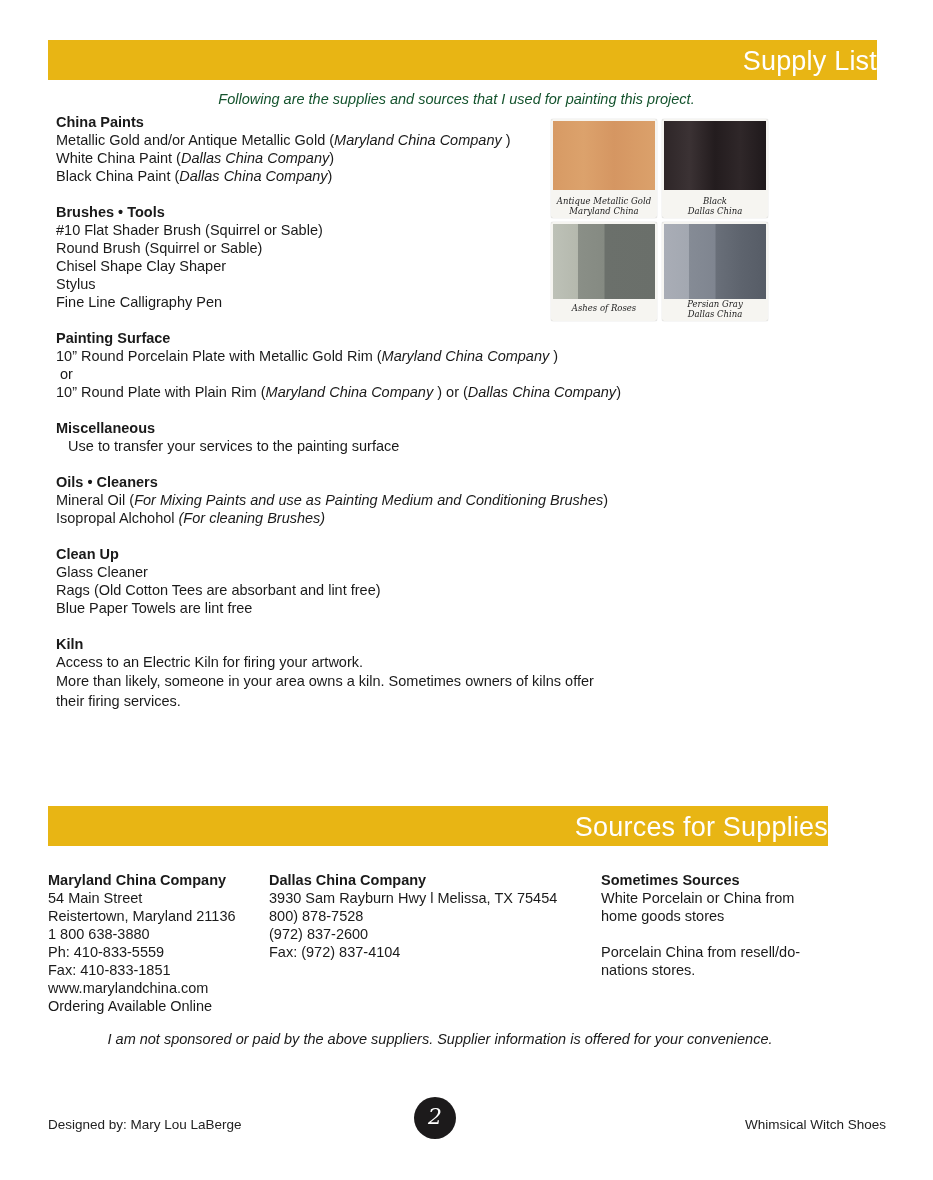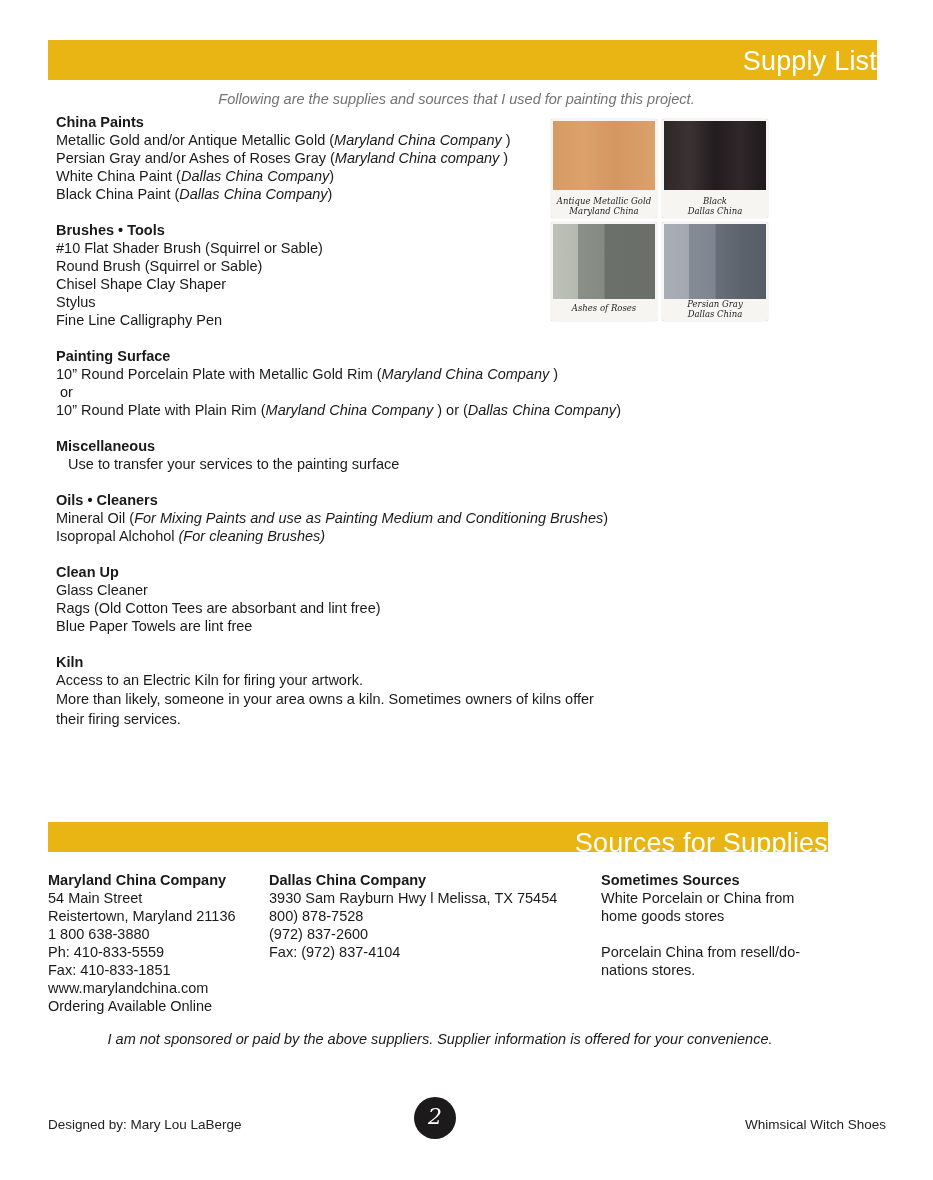--- a/index.html
+++ b/index.html
@@ -6,25 +6,25 @@
   body {
     width: 933px; height: 1180px; position: relative; overflow: hidden;
     font-family: "Liberation Sans", sans-serif; color: #1a1a1a;
   }
   .banner {
     position: absolute; left: 48px; background: #e8b514;
     color: #ffffff; text-align: right; font-size: 27px; font-weight: normal;
     letter-spacing: 0.2px;
   }
   #banner-supply { top: 40px; width: 829px; height: 40px; line-height: 42px; }
-  #banner-sources { top: 806px; width: 780px; height: 30px; line-height: 42px; margin-top: 16px; }
+  #banner-sources { top: 806px; width: 780px; height: 40px; line-height: 42px; }
 
   .intro {
     position: absolute; top: 91px; left: 0; width: 913px; text-align: center;
-    font-style: italic; font-size: 14.5px; color: #737373;
+    font-style: italic; font-size: 14.5px; color: #14532d;
   }
 
   .supply-col {
     position: absolute; top: 113px; left: 56px; width: 640px;
     font-size: 14.5px; line-height: 18px;
   }
   .section { margin-bottom: 18px; }
   .section-title { font-weight: bold; }
   .line { white-space: pre; }
   .line i { font-style: italic; }
@@ -94,21 +94,20 @@
 <div id="banner-supply" class="banner">
   <span>Supply List</span>
 </div>
 
 <div class="intro">Following are the supplies and sources that I used for painting this project.</div>
 
 <div class="supply-col" id="supply-col">
     <div class="section">
       <div class="section-title">China Paints</div>
       <div class="line"><span>Metallic Gold and/or Antique Metallic Gold (</span><i>Maryland China Company</i><span> )</span></div>
-      <div class="line"><span>Persian Gray and/or Ashes of Roses Gray (</span><i>Maryland China company</i><span> )</span></div>
       <div class="line"><span>White China Paint (</span><i>Dallas China Company</i><span>)</span></div>
       <div class="line"><span>Black China Paint (</span><i>Dallas China Company</i><span>)</span></div>
     </div>
     <div class="section">
       <div class="section-title">Brushes • Tools</div>
       <div class="line"><span>#10 Flat Shader Brush (Squirrel or Sable)</span></div>
       <div class="line"><span>Round Brush (Squirrel or Sable)</span></div>
       <div class="line"><span>Chisel Shape Clay Shaper</span></div>
       <div class="line"><span>Stylus</span></div>
       <div class="line"><span>Fine Line Calligraphy Pen</span></div>

